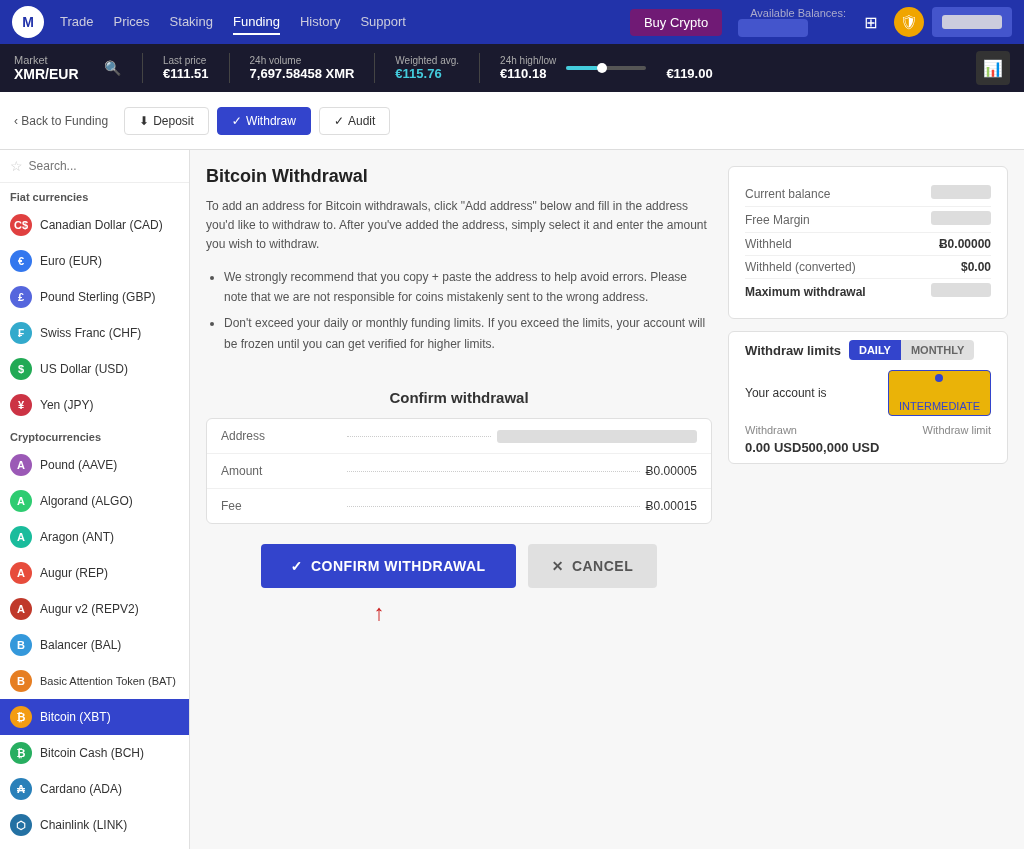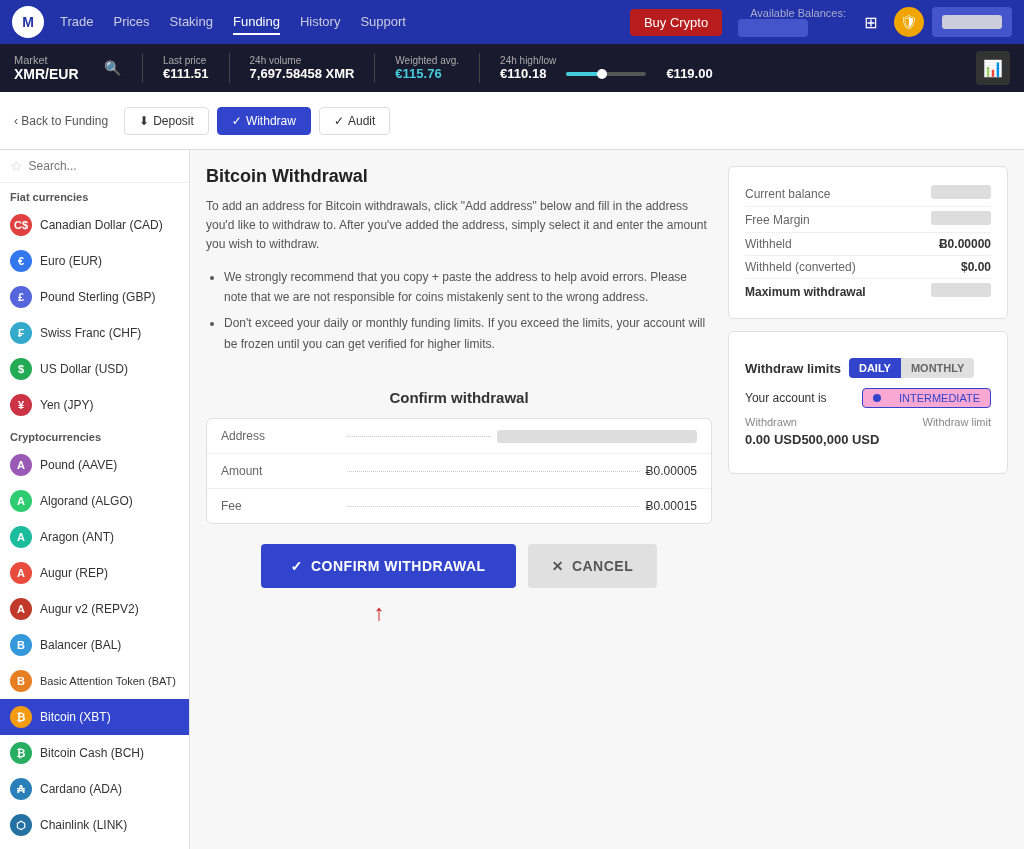--- a/index.html
+++ b/index.html
@@ -21,21 +21,21 @@
     }
     .top-nav .nav-items { display: flex; gap: 20px; flex: 1; }
     .top-nav .nav-item {
       color: #ccd; font-size: 13px; cursor: pointer; padding: 4px 0;
       text-decoration: none;
     }
     .top-nav .nav-item.active {
       color: #fff; border-bottom: 2px solid #fff;
     }
     .top-nav .buy-crypto-btn {
-      background: #b91c1c; color: #fff; border: none; border-radius: 4px;
+      background: #701a75; color: #fff; border: none; border-radius: 4px;
       padding: 6px 14px; cursor: pointer; font-size: 13px; margin-left: 8px;
     }
     .top-nav .available-balances {
       font-size: 11px; color: #aac; margin-left: 16px; text-align: right;
     }
     .top-nav .blurred-box {
       background: #4455cc; border-radius: 4px; width: 70px; height: 18px;
       margin-left: 4px; display: inline-block; vertical-align: middle;
     }
     .top-nav .icon-group { display: flex; gap: 8px; align-items: center; margin-left: 10px; }
@@ -58,21 +58,21 @@
     .market-bar .divider { width: 1px; background: #444; height: 30px; }
     .market-bar .stat-group { display: flex; flex-direction: column; }
     .market-bar .stat-label { font-size: 10px; color: #aaa; }
     .market-bar .stat-value { font-size: 13px; font-weight: bold; color: #fff; }
     .market-bar .stat-value.green { color: #4cd; }
     .market-bar .chart-icon {
       margin-left: auto; background: #333; border-radius: 4px;
       width: 34px; height: 34px; display: flex; align-items: center;
       justify-content: center; cursor: pointer; font-size: 16px;
     }
-    .price-slider { display: flex; align-items: center; gap: 20px; }
+    .price-slider { display: flex; gap: 20px; }
     .slider-track {
       width: 80px; height: 4px; background: #555; border-radius: 2px; position: relative;
     }
     .slider-fill { width: 40%; height: 100%; background: #4cd; border-radius: 2px; }
     .slider-thumb {
       width: 10px; height: 10px; background: #fff; border-radius: 50%;
       position: absolute; top: -3px; left: 38%;
     }
 
     
@@ -143,39 +143,39 @@
     }
     .balance-row:last-child { border-bottom: none; }
     .balance-row .label { color: #666; }
     .balance-row .value { color: #333; font-weight: bold; }
     .balance-row .blurred { background: #ddd; border-radius: 3px; width: 60px; height: 14px; display: inline-block; }
     .balance-row.bold .label { font-weight: bold; color: #333; }
 
     
     .limits-card {
       background: #fff; border: 1px solid #e0e0e0; border-radius: 6px;
-      padding: 26px 16px;
+      padding: 8px 16px;
     }
     .limits-header { display: flex; align-items: center; gap: 8px; margin-bottom: 10px; }
     .limits-title { font-size: 13px; font-weight: bold; color: #333; }
     .tab-group { display: flex; border-radius: 4px; overflow: hidden; }
     .tab-btn {
       padding: 4px 10px; font-size: 11px; cursor: pointer; border: none;
       font-weight: bold;
     }
     .tab-btn.active { background: #3344cc; color: #fff; }
     .tab-btn.inactive { background: #e0e0e0; color: #666; }
     .account-row {
       display: flex; justify-content: space-between; align-items: center;
       margin-bottom: 8px; font-size: 12px;
     }
     .account-badge {
-      background: #f9a8d4; border: 1px solid #3344cc; color: #3344cc;
+      background: #eab308; border: 1px solid #3344cc; color: #3344cc;
       border-radius: 4px; padding: 3px 10px; font-size: 11px;
-      display: flex; align-items: center; gap: 18px;
+      display: flex; align-items: center; gap: 18px; flex-direction: column;
     }
     .account-badge .dot { width: 8px; height: 8px; background: #3344cc; border-radius: 50%; }
     .limits-cols { display: flex; justify-content: space-between; font-size: 11px; color: #888; margin-bottom: 4px; }
     .limits-vals { display: flex; justify-content: flex-start; font-size: 13px; font-weight: bold; color: #333; }
 
     
     .confirm-section { margin-top: 35px; }
     .confirm-title { font-size: 15px; font-weight: bold; text-align: center; color: #333; margin-bottom: 12px; }
     .confirm-table {
       background: #fff; border: 1px solid #e0e0e0; border-radius: 6px;

